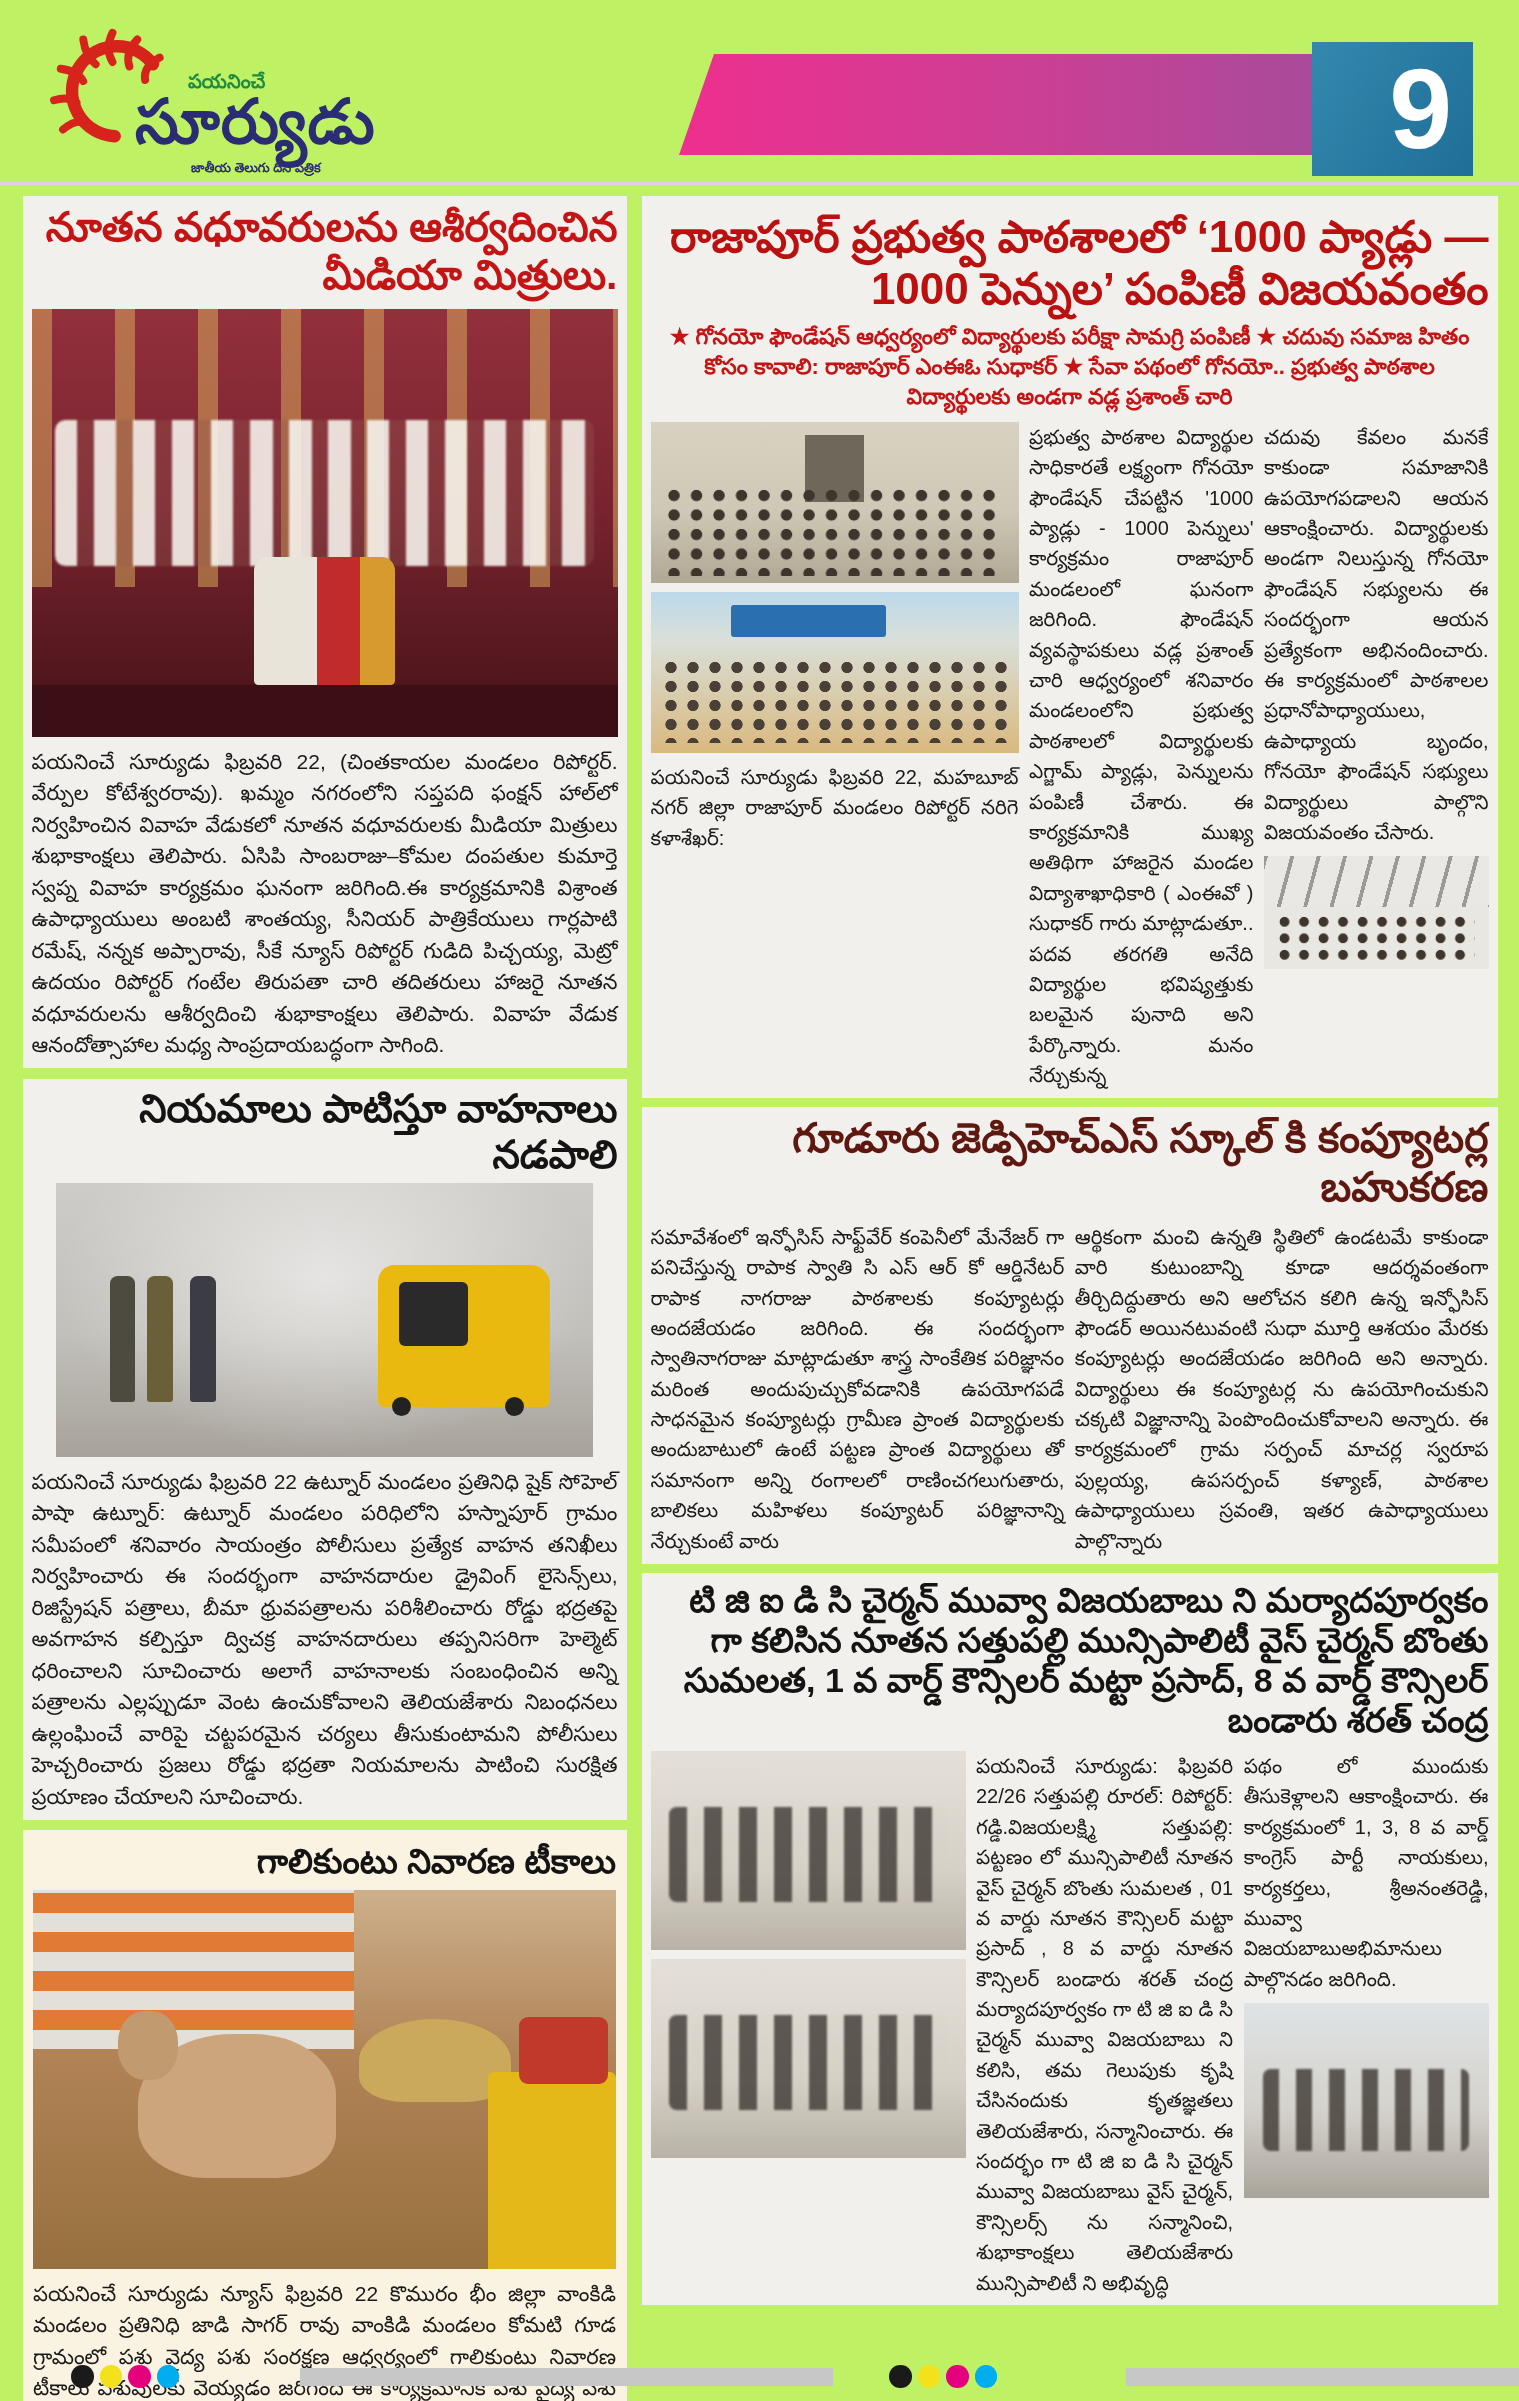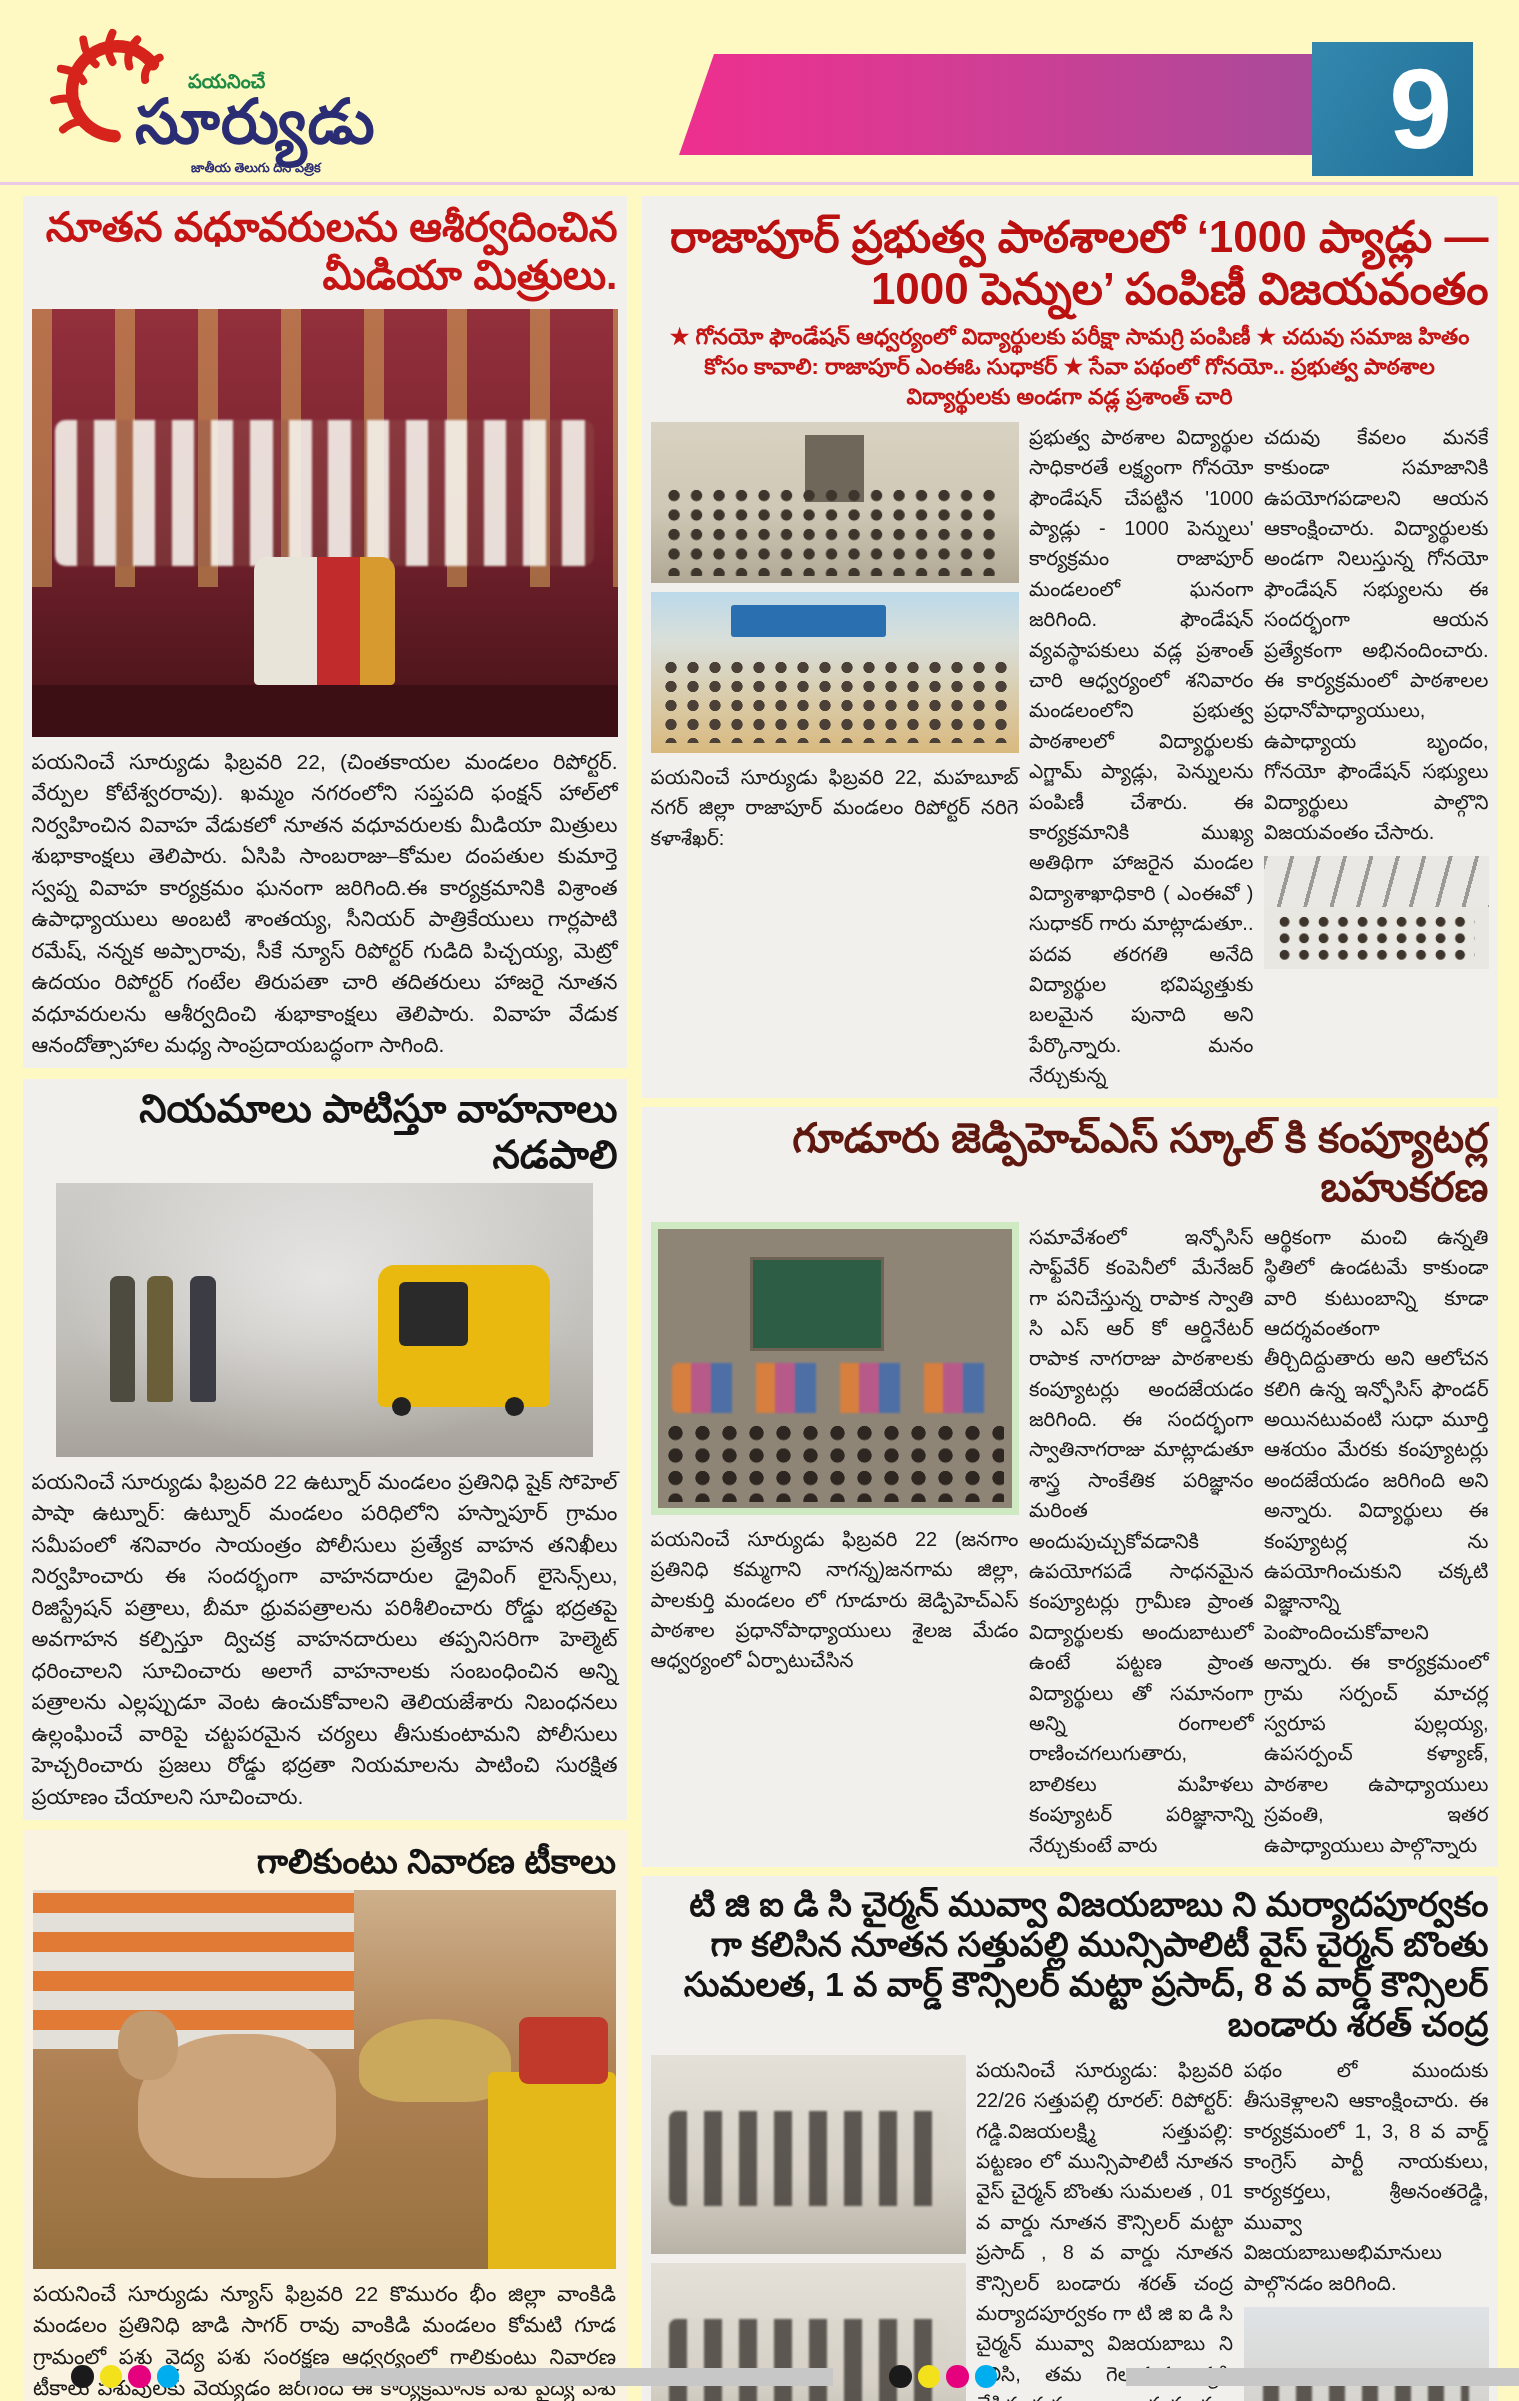--- a/index.html
+++ b/index.html
@@ -1,18 +1,18 @@
 <!DOCTYPE html>
 <html style="font-size:12px"><head>
 <meta charset="utf-8">
 <style>
   * { box-sizing: border-box; margin: 0; padding: 0; }
   html,body { background:#ffffff; }
   body { width:1520px; font-family:"Liberation Sans", sans-serif; }
-  .page { position:relative; width:1520px; height:2401px; background:#fef9c3; overflow:hidden; }
+  .page { position:relative; width:1520px; height:2401px; background:#bef264; overflow:hidden; }
 
   
   .header { position:relative; height:188px; }
   .masthead { position:absolute; left:45px; top:26px; width:315px; height:143px; }
   .sun-icon { position:absolute; left:0; top:0; width:135px; height:135px; }
   .mast-pre { position:absolute; left:143px; top:44px; color:#1e8a44; font-size:19.5px; font-weight:bold; }
   .mast-title { position:absolute; left:90px; top:60px; color:#2b2d74; font-size:62px; font-weight:bold; letter-spacing:0.8px; white-space:nowrap; }
   .mast-tag { position:absolute; left:146px; top:134px; color:#2b2d74; font-size:12.8px; font-weight:bold; }
   .banner { position:absolute; left:679px; top:54px; width:645px; height:101px;
             background:linear-gradient(90deg,#ee2f8f 0%,#d23d94 45%,#a84b9a 100%);
@@ -204,28 +204,20 @@
               <div class="roof"></div>
               <div class="crowd"></div>
             </div>
           </div>
         </div>
       </div>
 
       <div class="panel">
         <h2 class="h-maroon">గూడూరు జెడ్పిహెచ్ఎస్ స్కూల్ కి కంప్యూటర్ల బహుకరణ</h2>
         <div class="art-block">
-          <div class="art-col" style="width:368px;">
-            <div class="photo ph-class">
-              <div class="board"></div>
-              <div class="row"></div>
-              <div class="crowd"></div>
-            </div>
-            <p class="coltext">పయనించే సూర్యుడు ఫిబ్రవరి 22 (జనగాం ప్రతినిధి కమ్మగాని నాగన్న)జనగామ జిల్లా, పాలకుర్తి మండలం లో గూడూరు జెడ్పిహెచ్ఎస్ పాఠశాల ప్రధానోపాధ్యాయులు శైలజ మేడం ఆధ్వర్యంలో ఏర్పాటుచేసిన</p>
-          </div>
           <div class="art-col" style="flex:1;">
             <p class="coltext">సమావేశంలో ఇన్ఫోసిస్ సాఫ్ట్‌వేర్ కంపెనీలో మేనేజర్ గా పనిచేస్తున్న రాపాక స్వాతి సి ఎస్ ఆర్ కో ఆర్డినేటర్ రాపాక నాగరాజు పాఠశాలకు కంప్యూటర్లు అందజేయడం జరిగింది. ఈ సందర్భంగా స్వాతినాగరాజు మాట్లాడుతూ శాస్త్ర సాంకేతిక పరిజ్ఞానం మరింత అందుపుచ్చుకోవడానికి ఉపయోగపడే సాధనమైన కంప్యూటర్లు గ్రామీణ ప్రాంత విద్యార్థులకు అందుబాటులో ఉంటే పట్టణ ప్రాంత విద్యార్థులు తో సమానంగా అన్ని రంగాలలో రాణించగలుగుతారు, బాలికలు మహిళలు కంప్యూటర్ పరిజ్ఞానాన్ని నేర్చుకుంటే వారు</p>
           </div>
           <div class="art-col" style="flex:1;">
             <p class="coltext">ఆర్థికంగా మంచి ఉన్నతి స్థితిలో ఉండటమే కాకుండా వారి కుటుంబాన్ని కూడా ఆదర్శవంతంగా తీర్చిదిద్దుతారు అని ఆలోచన కలిగి ఉన్న ఇన్ఫోసిస్ ఫౌండర్ అయినటువంటి సుధా మూర్తి ఆశయం మేరకు కంప్యూటర్లు అందజేయడం జరిగింది అని అన్నారు. విద్యార్థులు ఈ కంప్యూటర్ల ను ఉపయోగించుకుని చక్కటి విజ్ఞానాన్ని పెంపొందించుకోవాలని అన్నారు. ఈ కార్యక్రమంలో గ్రామ సర్పంచ్ మాచర్ల స్వరూప పుల్లయ్య, ఉపసర్పంచ్ కళ్యాణ్, పాఠశాల ఉపాధ్యాయులు స్రవంతి, ఇతర ఉపాధ్యాయులు పాల్గొన్నారు</p>
           </div>
         </div>
       </div>
 
       <div class="panel">

